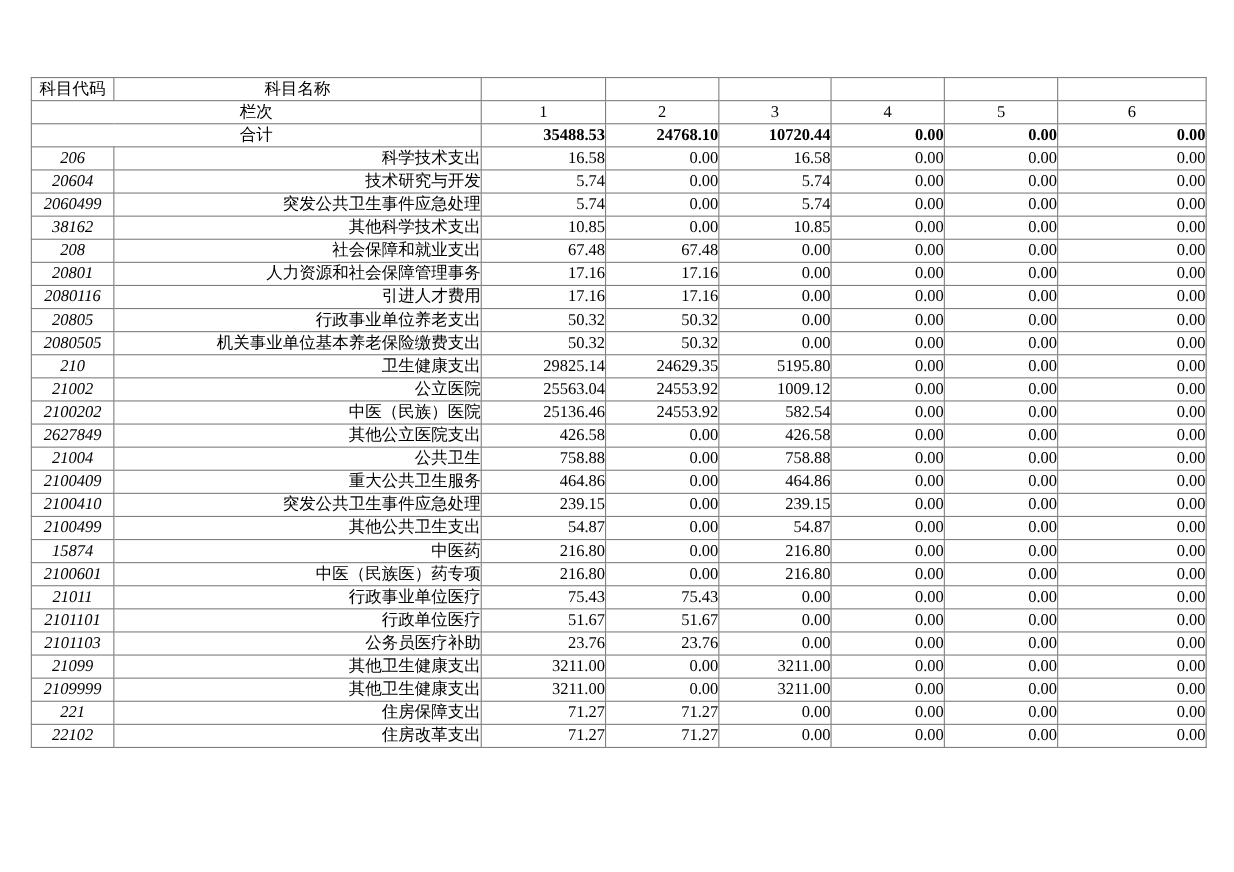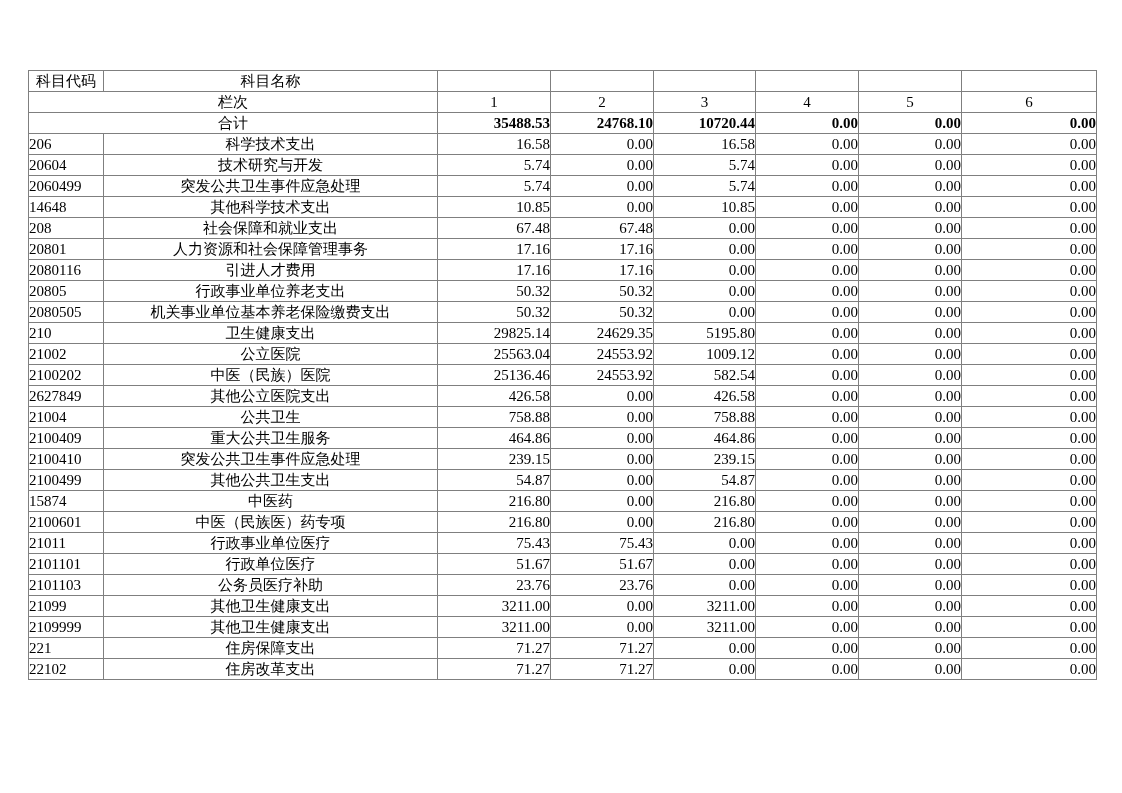--- a/index.html
+++ b/index.html
@@ -32,22 +32,22 @@
     border: 1px solid #7f7f7f;
     height: 20px;
     padding: 0;
     font-size: 15px;
     line-height: 20px;
     white-space: nowrap;
     overflow: hidden;
     background: #ffffff;
   }
   td.center { text-align: center; }
-  td.code   { text-align: left;  padding-left: 3px; }
-  td.name   { text-align: center;  padding-left: 4px; }
+  td.code   { text-align: center;  padding-left: 3px; font-style: italic; }
+  td.name   { text-align: right;  padding-left: 4px; }
   td.num    { text-align: right; padding-right: 4px; }
   tr.total-row td.num { font-weight: bold; }
 </style>
 </head>
 <body>
 
 <div class="sheet">
   <table class="budget">
     <colgroup>
       <col style="width:75px">
@@ -112,21 +112,21 @@
           <td class="code">2060499</td>
           <td class="name">突发公共卫生事件应急处理</td>
           <td class="num">5.74</td>
           <td class="num">0.00</td>
           <td class="num">5.74</td>
           <td class="num">0.00</td>
           <td class="num">0.00</td>
           <td class="num">0.00</td>
         </tr>
         <tr>
-          <td class="code">14648</td>
+          <td class="code">38162</td>
           <td class="name">其他科学技术支出</td>
           <td class="num">10.85</td>
           <td class="num">0.00</td>
           <td class="num">10.85</td>
           <td class="num">0.00</td>
           <td class="num">0.00</td>
           <td class="num">0.00</td>
         </tr>
         <tr>
           <td class="code">208</td>

